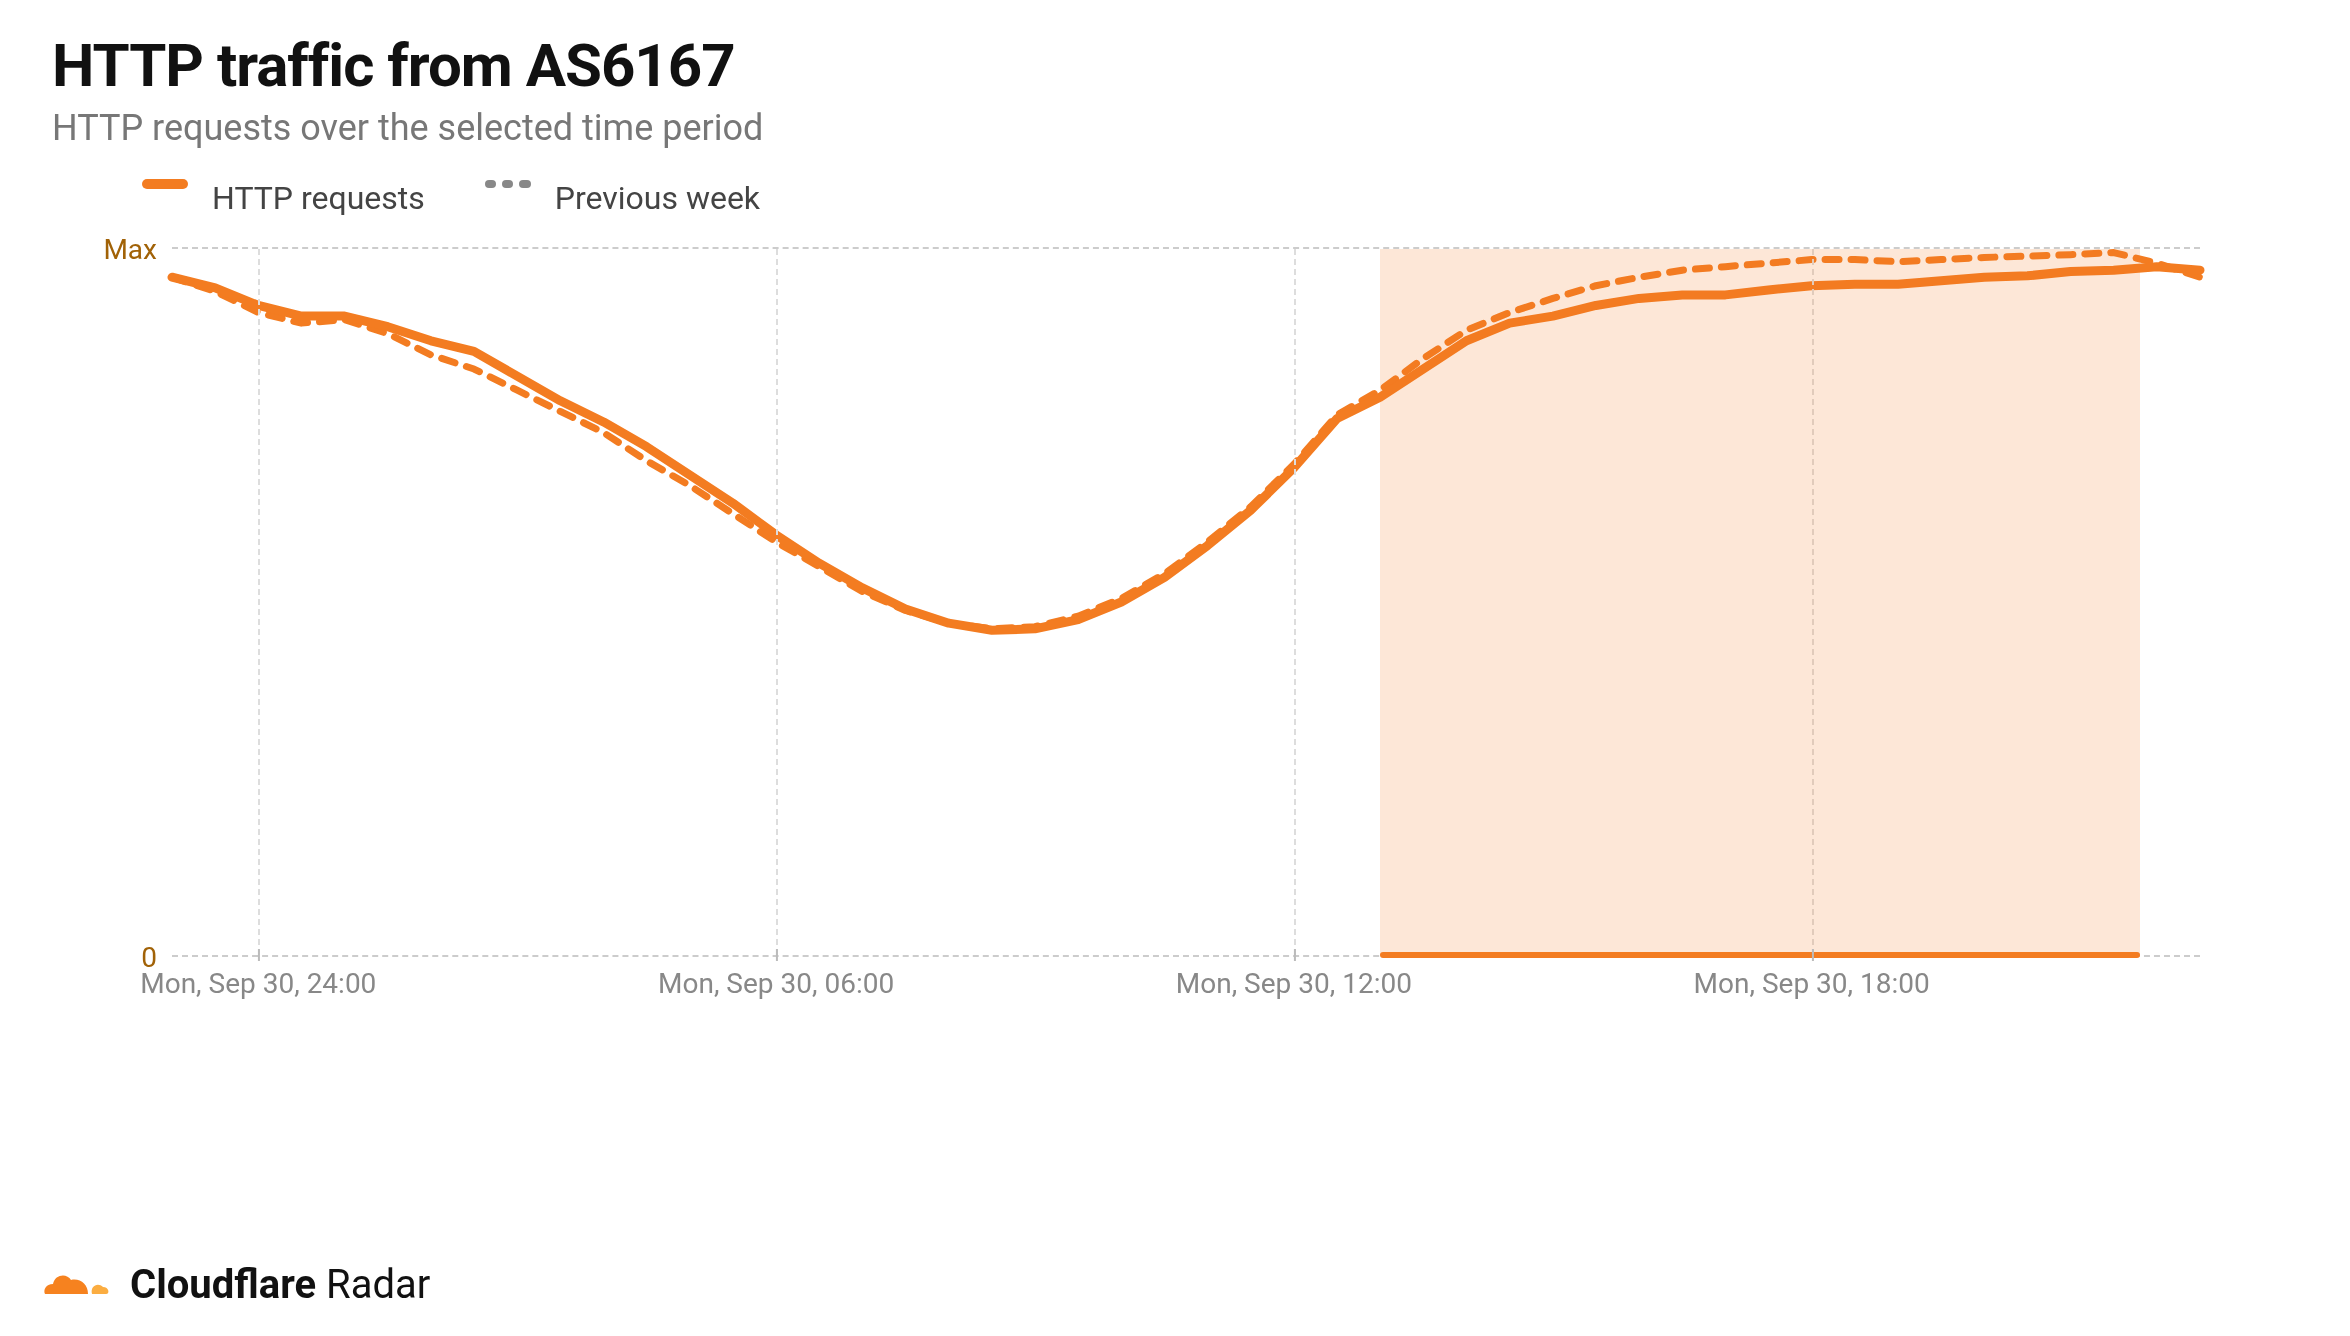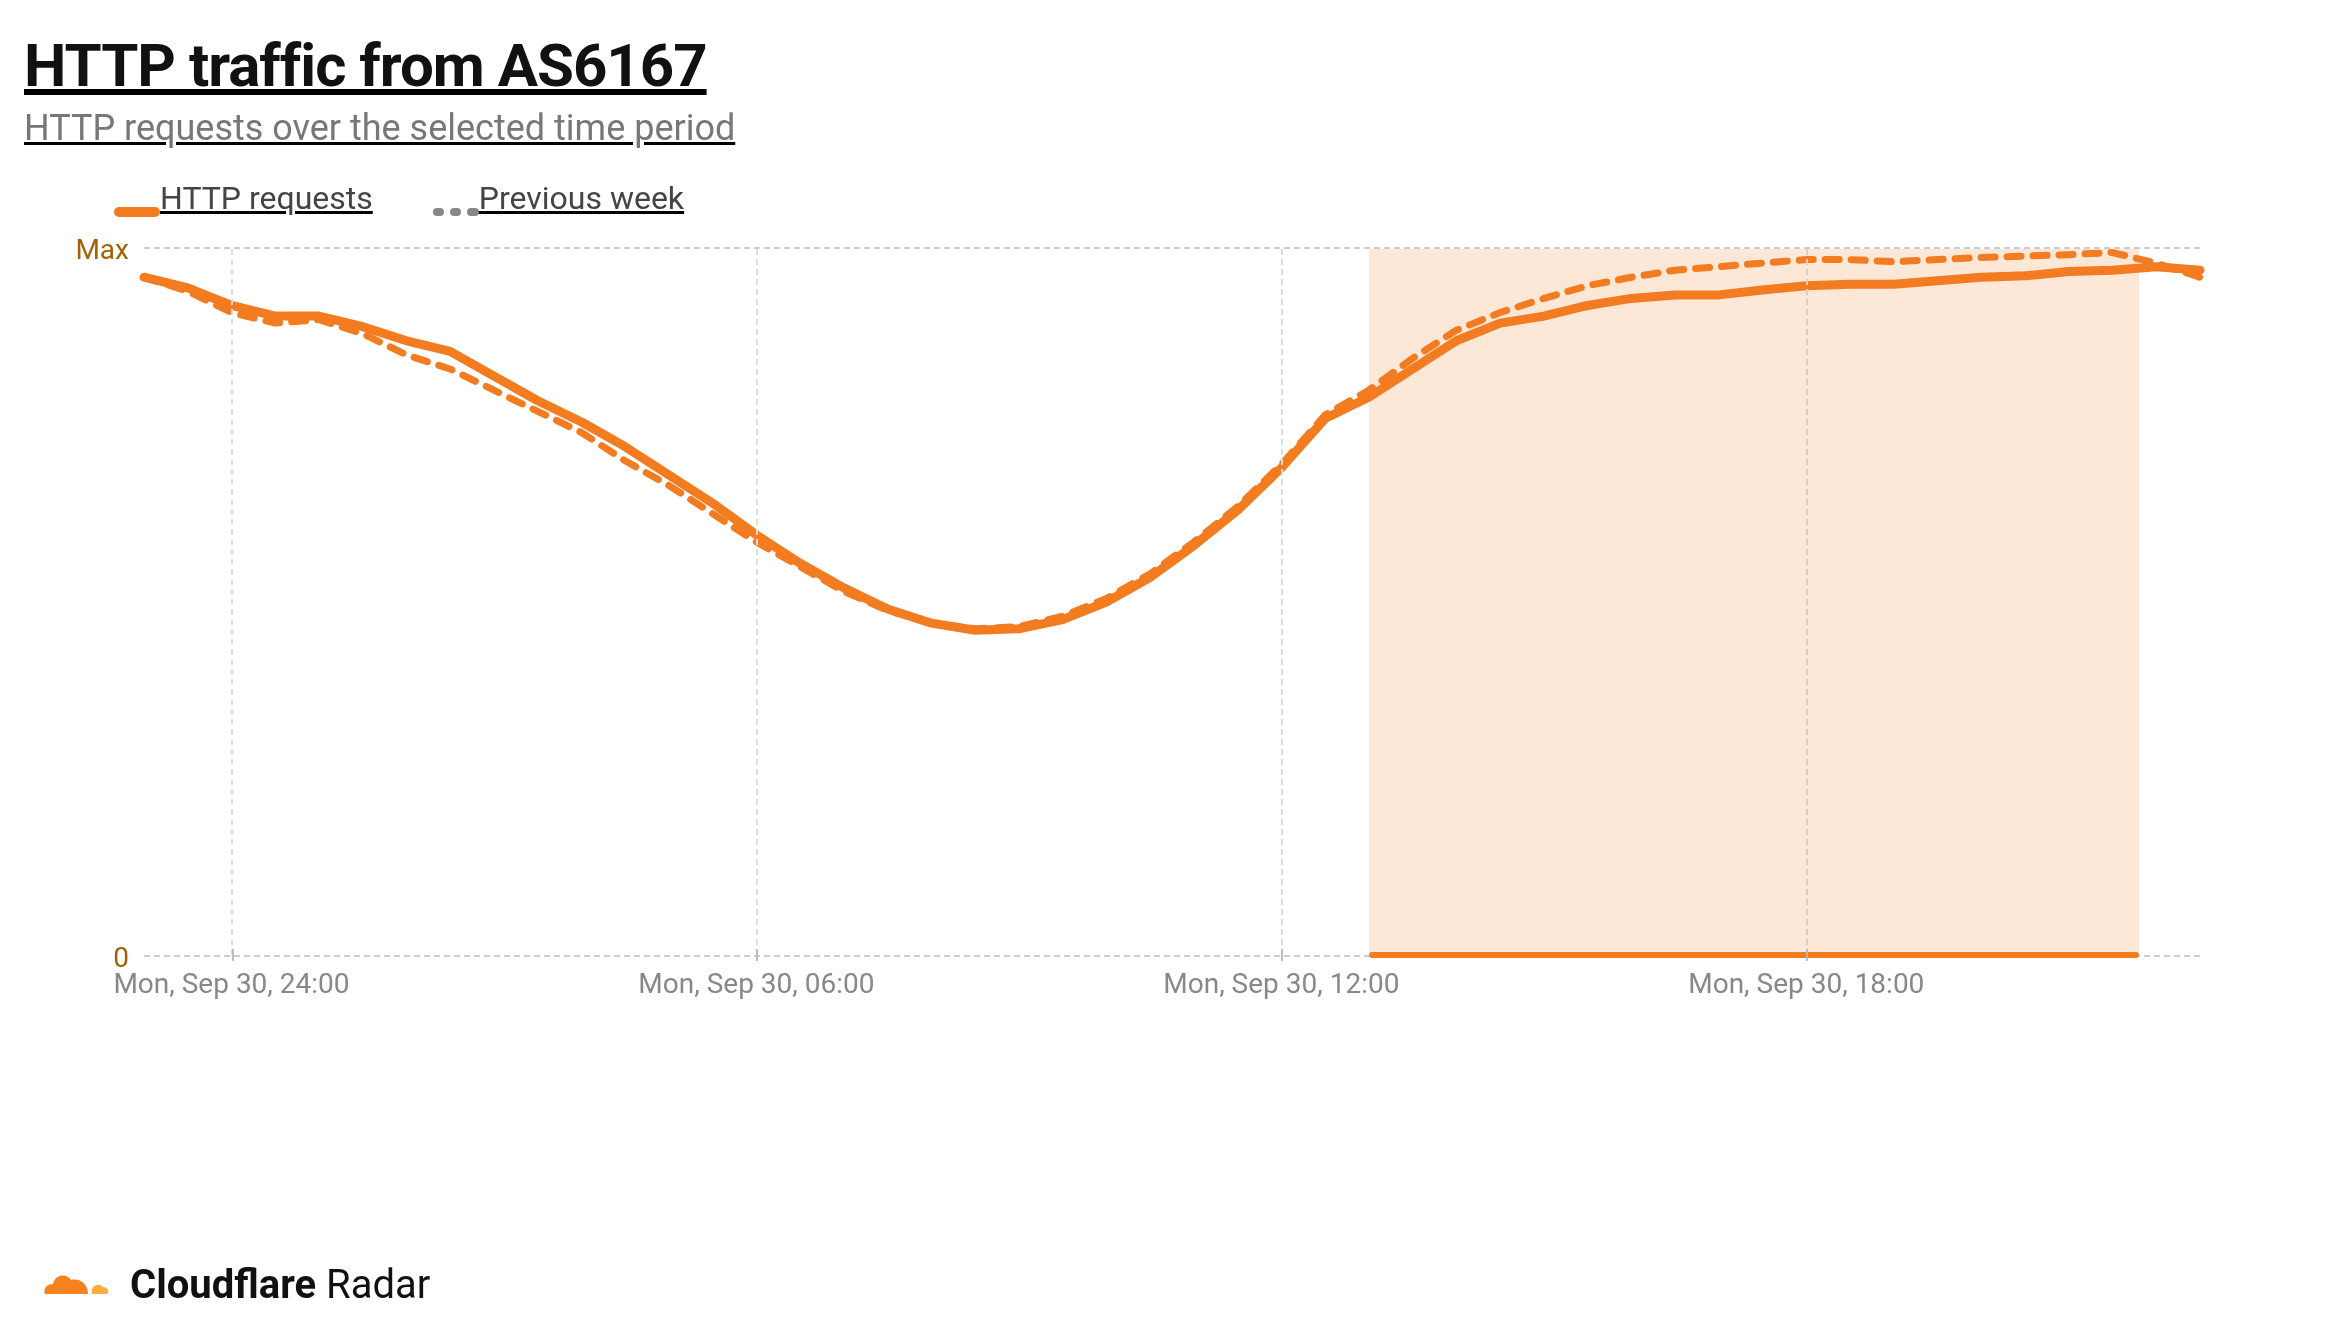--- a/index.html
+++ b/index.html
@@ -7,23 +7,22 @@
     margin: 0;
     padding: 0;
     font-family: -apple-system, BlinkMacSystemFont, "Segoe UI", Roboto, Helvetica, Arial, sans-serif;
     background: #fff;
     width: 2350px;
     height: 1336px;
   }
   .card {
     width: 2250px;
     height: 1336px;
-    padding: 30px 40px 20px 24px;
+    padding: 30px 40px 20px 52px;
     position: relative;
-    text-decoration: underline;
   }
   .title {
     font-size: 60px;
     font-weight: 700;
     color: #111;
     margin: 0 0 6px 0;
     letter-spacing: -1px;
   }
   .subtitle {
     font-size: 30px;
@@ -41,22 +40,22 @@
     display: flex;
     gap: 60px;
     align-items: center;
     margin-left: 90px;
     margin-bottom: 10px;
     font-size: 32px;
     color: #444;
   }
   .legend-item {
     display: flex;
-    align-items: flex-end;
-    gap: 0;
+    align-items: flex-start;
+    gap: 24px;
   }
   .swatch-solid {
     width: 46px;
     height: 10px;
     background: #f37c21;
     border-radius: 5px;
   }
   .swatch-dashed {
     width: 46px;
     height: 10px;

